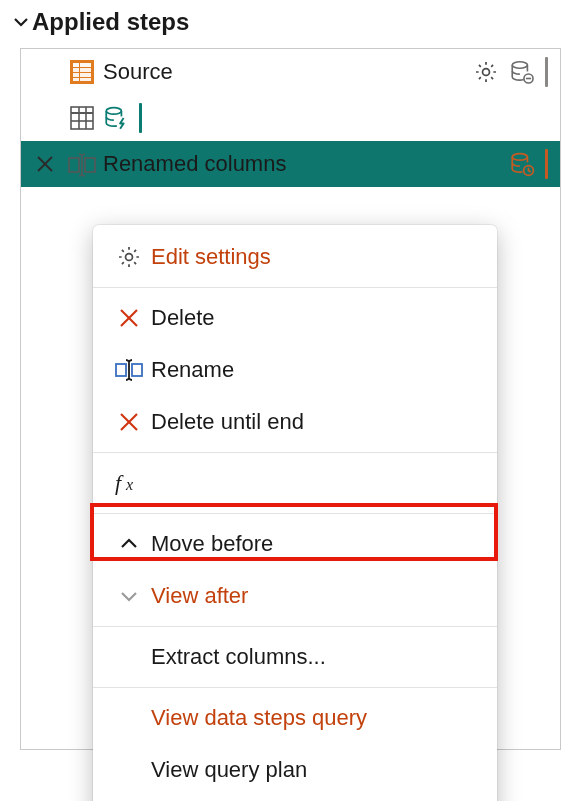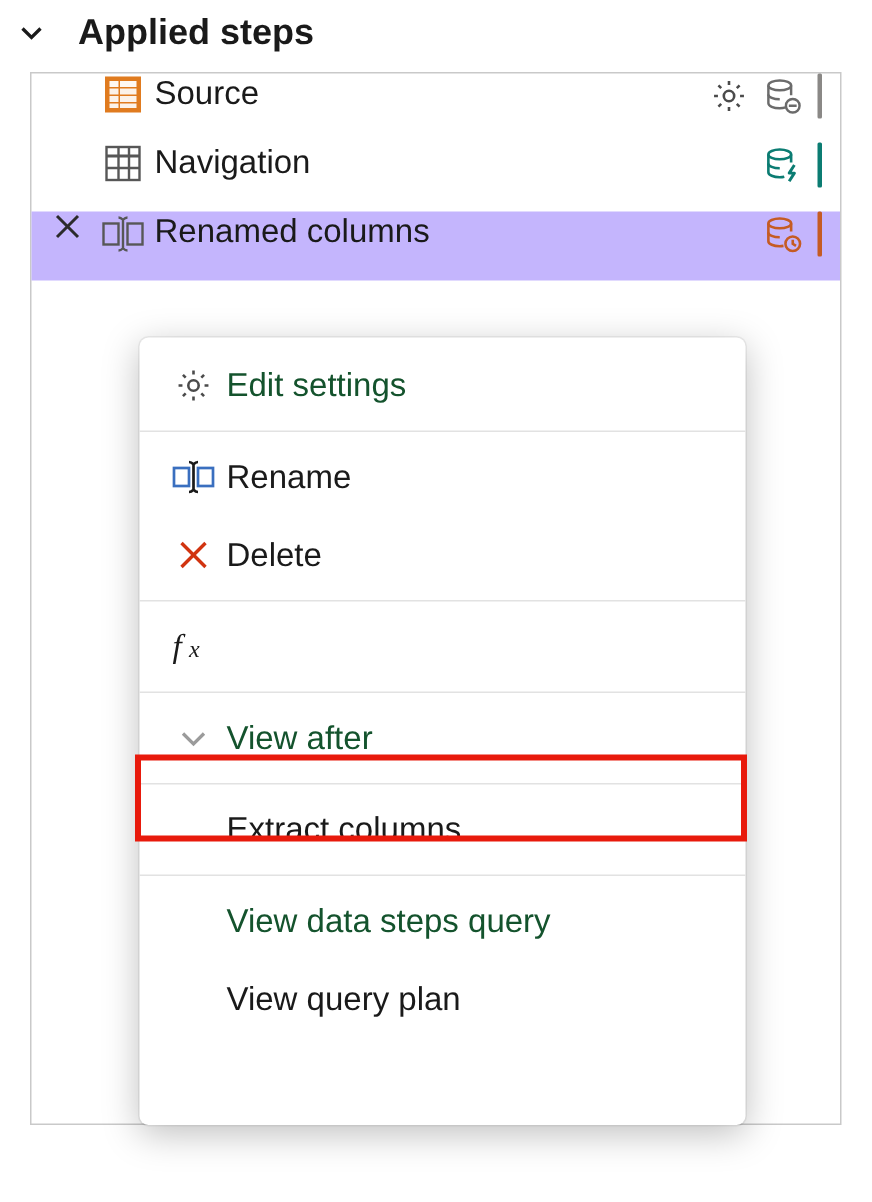--- a/index.html
+++ b/index.html
@@ -8,40 +8,40 @@
       font-size: 20px;
       color: #1a1a1a;
       background: #fff;
       width: 581px;
       height: 801px;
     }
     .panel-header {
       display: flex;
       align-items: center;
       padding: 8px 12px 12px 12px;
-      gap: 22px;
+      gap: 2px;
       cursor: pointer;
     }
     .panel-title {
       font-size: 24px;
       font-weight: 600;
     }
     .steps-container {
       border: 1px solid #c9c9c9;
       margin: 0 20px;
       height: 702px;
       position: relative;
     }
     .step-row {
       display: flex;
-      align-items: flex-start;
+      align-items: center;
       height: 46px;
       padding: 0 8px;
     }
-    .step-row.selected { background: #c4b5fd; }
+    .step-row.selected { background: #0f766e; }
     .delete-slot { width: 32px; display: flex; justify-content: center; }
     .step-icon-slot { width: 42px; display: flex; justify-content: center; }
     .step-label { flex: 1; font-size: 22px; }
     .right-icons { display: flex; align-items: center; gap: 10px; padding-right: 4px; }
     .right-edge-bar { width: 3px; height: 30px; border-radius: 1px; }
     .bar-gray { background: #8a8886; }
     .bar-teal { background: #0b7c72; }
     .bar-orange { background: #c55b23; }
 
     .context-menu {
@@ -54,21 +54,21 @@
       box-shadow: 0 6px 24px rgba(0,0,0,0.25), 0 0 0 1px rgba(0,0,0,0.06);
       padding: 6px 0;
     }
     .menu-item {
       display: flex;
       align-items: center;
       height: 52px;
       padding: 0 14px;
       cursor: pointer;
     }
-    .menu-item.disabled { color: #14532d; cursor: default; }
+    .menu-item.disabled { color: #c2410c; cursor: default; }
     .menu-icon-slot { width: 44px; display: flex; justify-content: center; }
     .menu-label { font-size: 22px; }
     .menu-divider { height: 1px; background: #e2e2e2; margin: 4px 0; }
     .highlight-box {
       position: absolute;
       border: 4px solid #e81a0c;
       pointer-events: none;
     }
 
     svg { display: block; }
@@ -128,21 +128,20 @@
     <div class="delete-slot"></div>
     <div class="step-icon-slot">
       <svg width="28" height="28" viewBox="0 0 28 28" fill="none" stroke="#575757" stroke-width="1.6">
         <rect x="3" y="3" width="22" height="22"></rect>
         <line x1="3" y1="9" x2="25" y2="9" stroke-width="2"></line>
         <line x1="3" y1="17" x2="25" y2="17"></line>
         <line x1="11" y1="3" x2="11" y2="25"></line>
         <line x1="18" y1="3" x2="18" y2="25"></line>
       </svg>
     </div>
-    <div class="step-label">Navigation</div>
     <div class="right-icons">
       <span>
         <svg width="26" height="26" viewBox="0 0 24 24" fill="none" stroke="#0b7c72" stroke-width="1.6">
           <ellipse cx="10" cy="5.5" rx="7" ry="3"></ellipse>
           <path d="M3 5.5v11c0 1.7 3.1 3 7 3 1 0 2-.1 2.8-.3"></path>
           <path d="M17 5.5v5"></path>
           <path d="M3 11c0 1.7 3.1 3 7 3"></path>
           <path d="M19 12l-3.2 5H19l-3.2 5" stroke-width="1.8" stroke-linejoin="round"></path>
         </svg>
       </span>
@@ -191,53 +190,70 @@
           <path d="M12 2.8v2.4M12 18.8v2.4M21.2 12h-2.4M5.2 12H2.8M18.5 5.5l-1.7 1.7M7.2 16.8l-1.7 1.7M18.5 18.5l-1.7-1.7M7.2 7.2 5.5 5.5"></path>
         </svg>
       </div>
       <div class="menu-label">Edit settings</div>
     </div>
 
     <div class="menu-divider"></div>
 
     <div class="menu-item">
       <div class="menu-icon-slot">
+        <svg width="22" height="22" viewBox="0 0 22 22" stroke="#d13410" stroke-width="2.2">
+            <line x1="3" y1="3" x2="19" y2="19"></line>
+            <line x1="19" y1="3" x2="3" y2="19"></line>
+          </svg>
+      </div>
+      <div class="menu-label">Delete</div>
+    </div>
+
+    <div class="menu-item">
+      <div class="menu-icon-slot">
         <svg width="30" height="24" viewBox="0 0 30 24" fill="none" stroke="#3a6fbf" stroke-width="1.8">
           <rect x="2" y="6" width="10" height="12"></rect>
           <rect x="18" y="6" width="10" height="12"></rect>
           <path d="M12 2c1 0 2 .5 3 1.5 1-1 2-1.5 3-1.5M12 22c1 0 2-.5 3-1.5 1 1 2 1.5 3 1.5M15 3.5v17" stroke="#1a1a1a"></path>
         </svg>
       </div>
       <div class="menu-label">Rename</div>
     </div>
 
     <div class="menu-item">
       <div class="menu-icon-slot">
         <svg width="22" height="22" viewBox="0 0 22 22" stroke="#d13410" stroke-width="2.2">
             <line x1="3" y1="3" x2="19" y2="19"></line>
             <line x1="19" y1="3" x2="3" y2="19"></line>
           </svg>
       </div>
-      <div class="menu-label">Delete</div>
-    </div>
-
+      <div class="menu-label">Delete until end</div>
+    </div>
 
     <div class="menu-divider"></div>
 
     <div class="menu-item">
       <div class="menu-icon-slot">
         <svg width="28" height="24" viewBox="0 0 28 24">
           <text x="0" y="19" font-family="Georgia, serif" font-style="italic" font-size="22" fill="#1a1a1a">f</text>
           <text x="11" y="19" font-family="Georgia, serif" font-style="italic" font-size="16" fill="#1a1a1a">x</text>
         </svg>
       </div>
     </div>
 
     <div class="menu-divider"></div>
 
+    <div class="menu-item">
+      <div class="menu-icon-slot">
+        <svg width="22" height="22" viewBox="0 0 22 22">
+            <polyline points="4,14 11,7 18,14" fill="none" stroke="#1a1a1a" stroke-width="2.2"></polyline>
+          </svg>
+      </div>
+      <div class="menu-label">Move before</div>
+    </div>
 
     <div class="menu-item disabled">
       <div class="menu-icon-slot">
         <svg width="22" height="22" viewBox="0 0 22 22">
             <polyline points="4,8 11,15 18,8" fill="none" stroke="#9b9b9b" stroke-width="2.2"></polyline>
           </svg>
       </div>
       <div class="menu-label">View after</div>
     </div>
 

